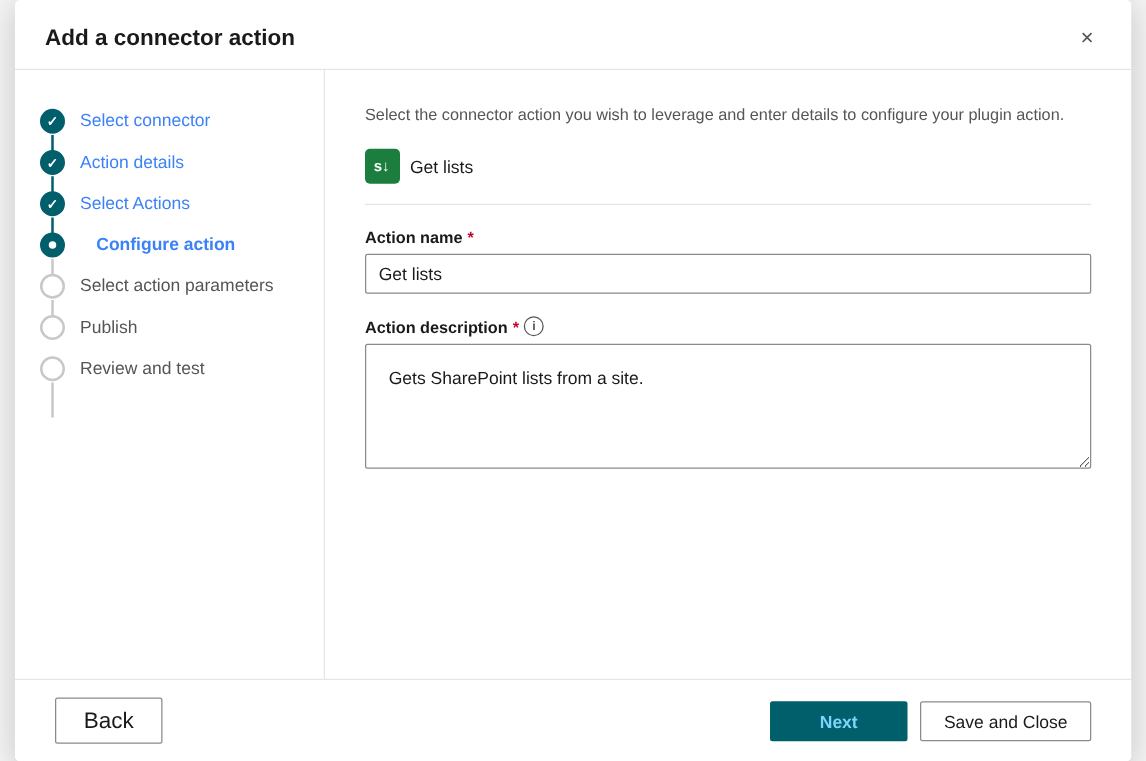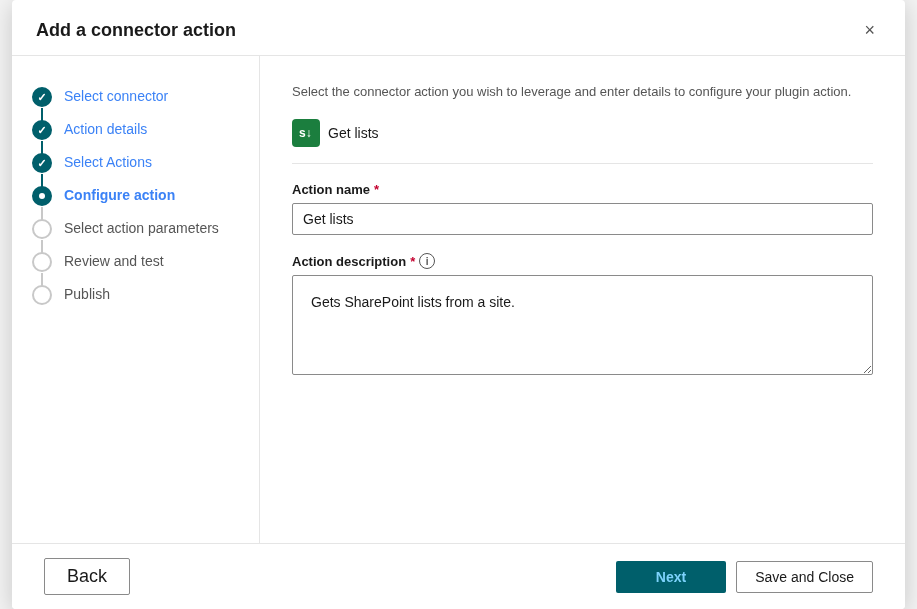--- a/index.html
+++ b/index.html
@@ -289,43 +289,43 @@
       </div>
 
       <div class="step-item" style="position:relative;">
         <div class="step-circle completed">
           <span class="check">✓</span>
         </div>
         <span class="step-label">Select Actions</span>
         <div class="step-connector"></div>
       </div>
 
-      <div class="step-item" style="position:relative;">
+      <div class="step-item" style="position:relative;gap:13px;">
         <div class="step-circle active">
           <div class="dot"></div>
         </div>
         <span class="step-label active">Configure action</span>
         <div class="step-connector step-connector-light"></div>
       </div>
 
       <div class="step-item" style="position:relative;">
         <div class="step-circle inactive"></div>
         <span class="step-label inactive">Select action parameters</span>
         <div class="step-connector step-connector-light"></div>
       </div>
 
       <div class="step-item" style="position:relative;">
         <div class="step-circle inactive"></div>
+        <span class="step-label inactive">Publish</span>
+      </div>
+
+      <div class="step-item" style="position:relative;">
+        <div class="step-circle inactive"></div>
         <span class="step-label inactive">Review and test</span>
         <div class="step-connector step-connector-light"></div>
-      </div>
-
-      <div class="step-item" style="position:relative;">
-        <div class="step-circle inactive"></div>
-        <span class="step-label inactive">Publish</span>
       </div>
 
     </div>
 
     <div class="main-content">
       <p class="section-subtitle">Select the connector action you wish to leverage and enter details to configure your plugin action.</p>
 
       <div class="action-chip">
         <div class="chip-icon">
           <svg width="18" height="18" viewBox="0 0 18 18" fill="none">

